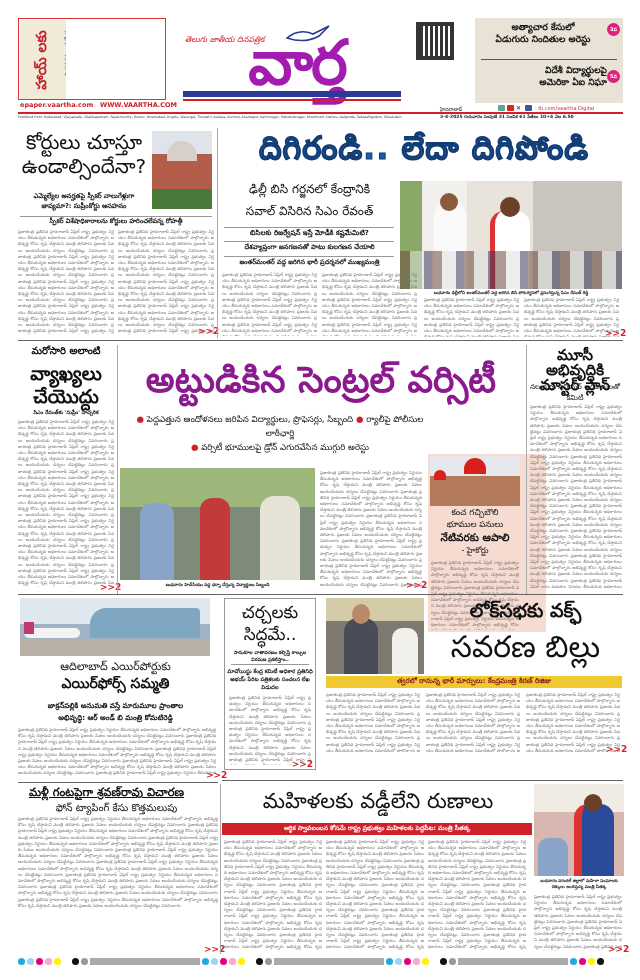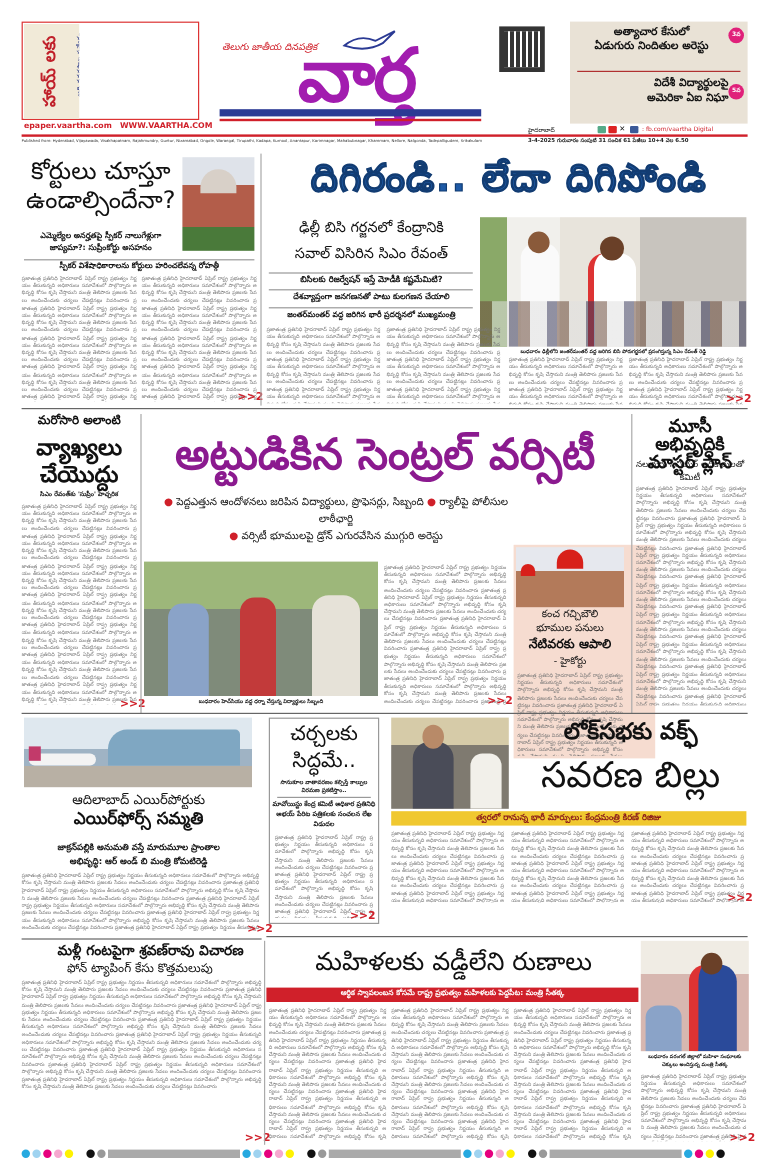--- a/index.html
+++ b/index.html
@@ -189,21 +189,21 @@
   <div class="abs" style="left:326px;top:676px;width:296px;height:12px;background:#f0c830;"></div>
   <div class="hl" style="left:326px;top:678px;width:296px;font-size:7px;color:#8a1a1a;">త్వరలో రానున్న భారీ మార్పులు: కేంద్రమంత్రి కిరణ్ రిజిజు</div>
   <div class="fill-text abs" style="left:326px;top:692px;width:94px;height:60px;">ప్రజాతంత్ర ప్రతినిధి హైదరాబాద్ ఏప్రిల్ రాష్ట్ర ప్రభుత్వం నిర్ణయం తీసుకున్నది అధికారులు సమావేశంలో పాల్గొన్నారు అభివృద్ధి కోసం కృషి చేస్తామని మంత్రి తెలిపారు ప్రజలకు సేవలు అందించేందుకు చర్యలు చేపట్టినట్లు వివరించారు ప్రజాతంత్ర ప్రతినిధి హైదరాబాద్ ఏప్రిల్ రాష్ట్ర ప్రభుత్వం నిర్ణయం తీసుకున్నది అధికారులు సమావేశంలో పాల్గొన్నారు అభివృద్ధి కోసం కృషి చేస్తామని మంత్రి తెలిపారు ప్రజలకు సేవలు అందించేందుకు చర్యలు చేపట్టినట్లు వివరించారు ప్రజాతంత్ర ప్రతినిధి హైదరాబాద్ ఏప్రిల్ రాష్ట్ర ప్రభుత్వం నిర్ణయం తీసుకున్నది అధికారులు సమావేశంలో పాల్గొన్నారు అభివృద్ధి కోసం కృషి చేస్తామని మంత్రి తెలిపారు ప్రజలకు సేవలు అందించేందుకు చర్యలు చేపట్టినట్లు వివరించారు ప్రజాతంత్ర ప్రతినిధి హైదరాబాద్ ఏప్రిల్ రాష్ట్ర ప్రభుత్వం నిర్ణయం తీసుకున్నది అధికారులు సమావేశంలో పాల్గొన్నారు అభివృద్ధి కోసం కృషి చేస్తామని మంత్రి తెలిపారు ప్రజలకు సేవలు అందించేందుకు చర్యలు చేపట్టినట్లు వివరించారు ప్రజాతంత్ర ప్రతినిధి హైదరాబాద్ ఏప్రిల్ రాష్ట్ర ప్రభుత్వం నిర్ణయం తీసుకున్నది అధికారులు సమావేశంలో పాల్గొన్నారు అభివృద్ధి కోసం కృషి చేస్తామని మంత్రి తెలిపారు ప్రజలకు సేవలు అందించేందుకు చర్యలు చేపట్టినట్లు వివరించారు ప్రజాతంత్ర ప్రతినిధి హైదరాబాద్ ఏప్రిల్ రాష్ట్ర ప్రభుత్వం నిర్ణయం తీసుకున్నది అధికారులు సమావేశంలో పాల్గొన్నారు అభివృద్ధి కోసం కృషి చేస్తామని మంత్రి తెలిపారు ప్రజలకు సేవలు అందించేందుకు చర్యలు చేపట్టినట్లు వివరించారు ప్రజాతంత్ర ప్రతినిధి హైదరాబాద్ ఏప్రిల్ రాష్ట్ర ప్రభుత్వం నిర్ణయం తీసుకున్నది అధికారులు సమావేశంలో పాల్గొన్నారు అభివృద్ధి కోసం కృషి చేస్తామని మంత్రి తెలిపారు ప్రజలకు సేవలు అందించేందుకు చర్యలు చేపట్టినట్లు వివరించారు ప్రజాతంత్ర ప్రతినిధి హైదరాబాద్ ఏప్రిల్ రాష్ట్ర ప్రభుత్వం నిర్ణయం తీసుకున్నది అధికారులు సమావేశంలో పాల్గొన్నారు అభివృద్ధి కోసం కృషి చేస్తామని మంత్రి తెలిపారు ప్రజలకు సేవలు అందించేందుకు చర్యలు చేపట్టినట్లు వివరించారు </div>
   <div class="fill-text abs" style="left:426px;top:692px;width:94px;height:60px;">ప్రజాతంత్ర ప్రతినిధి హైదరాబాద్ ఏప్రిల్ రాష్ట్ర ప్రభుత్వం నిర్ణయం తీసుకున్నది అధికారులు సమావేశంలో పాల్గొన్నారు అభివృద్ధి కోసం కృషి చేస్తామని మంత్రి తెలిపారు ప్రజలకు సేవలు అందించేందుకు చర్యలు చేపట్టినట్లు వివరించారు ప్రజాతంత్ర ప్రతినిధి హైదరాబాద్ ఏప్రిల్ రాష్ట్ర ప్రభుత్వం నిర్ణయం తీసుకున్నది అధికారులు సమావేశంలో పాల్గొన్నారు అభివృద్ధి కోసం కృషి చేస్తామని మంత్రి తెలిపారు ప్రజలకు సేవలు అందించేందుకు చర్యలు చేపట్టినట్లు వివరించారు ప్రజాతంత్ర ప్రతినిధి హైదరాబాద్ ఏప్రిల్ రాష్ట్ర ప్రభుత్వం నిర్ణయం తీసుకున్నది అధికారులు సమావేశంలో పాల్గొన్నారు అభివృద్ధి కోసం కృషి చేస్తామని మంత్రి తెలిపారు ప్రజలకు సేవలు అందించేందుకు చర్యలు చేపట్టినట్లు వివరించారు ప్రజాతంత్ర ప్రతినిధి హైదరాబాద్ ఏప్రిల్ రాష్ట్ర ప్రభుత్వం నిర్ణయం తీసుకున్నది అధికారులు సమావేశంలో పాల్గొన్నారు అభివృద్ధి కోసం కృషి చేస్తామని మంత్రి తెలిపారు ప్రజలకు సేవలు అందించేందుకు చర్యలు చేపట్టినట్లు వివరించారు ప్రజాతంత్ర ప్రతినిధి హైదరాబాద్ ఏప్రిల్ రాష్ట్ర ప్రభుత్వం నిర్ణయం తీసుకున్నది అధికారులు సమావేశంలో పాల్గొన్నారు అభివృద్ధి కోసం కృషి చేస్తామని మంత్రి తెలిపారు ప్రజలకు సేవలు అందించేందుకు చర్యలు చేపట్టినట్లు వివరించారు ప్రజాతంత్ర ప్రతినిధి హైదరాబాద్ ఏప్రిల్ రాష్ట్ర ప్రభుత్వం నిర్ణయం తీసుకున్నది అధికారులు సమావేశంలో పాల్గొన్నారు అభివృద్ధి కోసం కృషి చేస్తామని మంత్రి తెలిపారు ప్రజలకు సేవలు అందించేందుకు చర్యలు చేపట్టినట్లు వివరించారు ప్రజాతంత్ర ప్రతినిధి హైదరాబాద్ ఏప్రిల్ రాష్ట్ర ప్రభుత్వం నిర్ణయం తీసుకున్నది అధికారులు సమావేశంలో పాల్గొన్నారు అభివృద్ధి కోసం కృషి చేస్తామని మంత్రి తెలిపారు ప్రజలకు సేవలు అందించేందుకు చర్యలు చేపట్టినట్లు వివరించారు ప్రజాతంత్ర ప్రతినిధి హైదరాబాద్ ఏప్రిల్ రాష్ట్ర ప్రభుత్వం నిర్ణయం తీసుకున్నది అధికారులు సమావేశంలో పాల్గొన్నారు అభివృద్ధి కోసం కృషి చేస్తామని మంత్రి తెలిపారు ప్రజలకు సేవలు అందించేందుకు చర్యలు చేపట్టినట్లు వివరించారు </div>
   <div class="fill-text abs" style="left:526px;top:692px;width:94px;height:60px;">ప్రజాతంత్ర ప్రతినిధి హైదరాబాద్ ఏప్రిల్ రాష్ట్ర ప్రభుత్వం నిర్ణయం తీసుకున్నది అధికారులు సమావేశంలో పాల్గొన్నారు అభివృద్ధి కోసం కృషి చేస్తామని మంత్రి తెలిపారు ప్రజలకు సేవలు అందించేందుకు చర్యలు చేపట్టినట్లు వివరించారు ప్రజాతంత్ర ప్రతినిధి హైదరాబాద్ ఏప్రిల్ రాష్ట్ర ప్రభుత్వం నిర్ణయం తీసుకున్నది అధికారులు సమావేశంలో పాల్గొన్నారు అభివృద్ధి కోసం కృషి చేస్తామని మంత్రి తెలిపారు ప్రజలకు సేవలు అందించేందుకు చర్యలు చేపట్టినట్లు వివరించారు ప్రజాతంత్ర ప్రతినిధి హైదరాబాద్ ఏప్రిల్ రాష్ట్ర ప్రభుత్వం నిర్ణయం తీసుకున్నది అధికారులు సమావేశంలో పాల్గొన్నారు అభివృద్ధి కోసం కృషి చేస్తామని మంత్రి తెలిపారు ప్రజలకు సేవలు అందించేందుకు చర్యలు చేపట్టినట్లు వివరించారు ప్రజాతంత్ర ప్రతినిధి హైదరాబాద్ ఏప్రిల్ రాష్ట్ర ప్రభుత్వం నిర్ణయం తీసుకున్నది అధికారులు సమావేశంలో పాల్గొన్నారు అభివృద్ధి కోసం కృషి చేస్తామని మంత్రి తెలిపారు ప్రజలకు సేవలు అందించేందుకు చర్యలు చేపట్టినట్లు వివరించారు ప్రజాతంత్ర ప్రతినిధి హైదరాబాద్ ఏప్రిల్ రాష్ట్ర ప్రభుత్వం నిర్ణయం తీసుకున్నది అధికారులు సమావేశంలో పాల్గొన్నారు అభివృద్ధి కోసం కృషి చేస్తామని మంత్రి తెలిపారు ప్రజలకు సేవలు అందించేందుకు చర్యలు చేపట్టినట్లు వివరించారు ప్రజాతంత్ర ప్రతినిధి హైదరాబాద్ ఏప్రిల్ రాష్ట్ర ప్రభుత్వం నిర్ణయం తీసుకున్నది అధికారులు సమావేశంలో పాల్గొన్నారు అభివృద్ధి కోసం కృషి చేస్తామని మంత్రి తెలిపారు ప్రజలకు సేవలు అందించేందుకు చర్యలు చేపట్టినట్లు వివరించారు ప్రజాతంత్ర ప్రతినిధి హైదరాబాద్ ఏప్రిల్ రాష్ట్ర ప్రభుత్వం నిర్ణయం తీసుకున్నది అధికారులు సమావేశంలో పాల్గొన్నారు అభివృద్ధి కోసం కృషి చేస్తామని మంత్రి తెలిపారు ప్రజలకు సేవలు అందించేందుకు చర్యలు చేపట్టినట్లు వివరించారు ప్రజాతంత్ర ప్రతినిధి హైదరాబాద్ ఏప్రిల్ రాష్ట్ర ప్రభుత్వం నిర్ణయం తీసుకున్నది అధికారులు సమావేశంలో పాల్గొన్నారు అభివృద్ధి కోసం కృషి చేస్తామని మంత్రి తెలిపారు ప్రజలకు సేవలు అందించేందుకు చర్యలు చేపట్టినట్లు వివరించారు </div>
   <div class="more" style="left:606px;top:744px;right:auto;">&gt;&gt;2</div>
 </div>
 <div class="rule" style="left:222px;top:780px;width:401px;background:#666;"></div>
 
 <div>
-  <div class="hl" style="left:23px;top:786px;width:205px;font-size:11.5px;">మళ్లీ గంటపైగా శ్రవణ్‌రావు విచారణ</div>
+  <div class="hl" style="left:4px;top:786px;width:205px;font-size:11.5px;text-decoration:underline;">మళ్లీ గంటపైగా శ్రవణ్‌రావు విచారణ</div>
   <div class="hl" style="left:14px;top:803px;width:205px;font-size:10px;font-weight:normal;">ఫోన్ ట్యాపింగ్ కేసు కొత్తమలుపు</div>
   <div class="fill-text abs" style="left:18px;top:816px;width:200px;height:136px;">ప్రజాతంత్ర ప్రతినిధి హైదరాబాద్ ఏప్రిల్ రాష్ట్ర ప్రభుత్వం నిర్ణయం తీసుకున్నది అధికారులు సమావేశంలో పాల్గొన్నారు అభివృద్ధి కోసం కృషి చేస్తామని మంత్రి తెలిపారు ప్రజలకు సేవలు అందించేందుకు చర్యలు చేపట్టినట్లు వివరించారు ప్రజాతంత్ర ప్రతినిధి హైదరాబాద్ ఏప్రిల్ రాష్ట్ర ప్రభుత్వం నిర్ణయం తీసుకున్నది అధికారులు సమావేశంలో పాల్గొన్నారు అభివృద్ధి కోసం కృషి చేస్తామని మంత్రి తెలిపారు ప్రజలకు సేవలు అందించేందుకు చర్యలు చేపట్టినట్లు వివరించారు ప్రజాతంత్ర ప్రతినిధి హైదరాబాద్ ఏప్రిల్ రాష్ట్ర ప్రభుత్వం నిర్ణయం తీసుకున్నది అధికారులు సమావేశంలో పాల్గొన్నారు అభివృద్ధి కోసం కృషి చేస్తామని మంత్రి తెలిపారు ప్రజలకు సేవలు అందించేందుకు చర్యలు చేపట్టినట్లు వివరించారు ప్రజాతంత్ర ప్రతినిధి హైదరాబాద్ ఏప్రిల్ రాష్ట్ర ప్రభుత్వం నిర్ణయం తీసుకున్నది అధికారులు సమావేశంలో పాల్గొన్నారు అభివృద్ధి కోసం కృషి చేస్తామని మంత్రి తెలిపారు ప్రజలకు సేవలు అందించేందుకు చర్యలు చేపట్టినట్లు వివరించారు ప్రజాతంత్ర ప్రతినిధి హైదరాబాద్ ఏప్రిల్ రాష్ట్ర ప్రభుత్వం నిర్ణయం తీసుకున్నది అధికారులు సమావేశంలో పాల్గొన్నారు అభివృద్ధి కోసం కృషి చేస్తామని మంత్రి తెలిపారు ప్రజలకు సేవలు అందించేందుకు చర్యలు చేపట్టినట్లు వివరించారు ప్రజాతంత్ర ప్రతినిధి హైదరాబాద్ ఏప్రిల్ రాష్ట్ర ప్రభుత్వం నిర్ణయం తీసుకున్నది అధికారులు సమావేశంలో పాల్గొన్నారు అభివృద్ధి కోసం కృషి చేస్తామని మంత్రి తెలిపారు ప్రజలకు సేవలు అందించేందుకు చర్యలు చేపట్టినట్లు వివరించారు ప్రజాతంత్ర ప్రతినిధి హైదరాబాద్ ఏప్రిల్ రాష్ట్ర ప్రభుత్వం నిర్ణయం తీసుకున్నది అధికారులు సమావేశంలో పాల్గొన్నారు అభివృద్ధి కోసం కృషి చేస్తామని మంత్రి తెలిపారు ప్రజలకు సేవలు అందించేందుకు చర్యలు చేపట్టినట్లు వివరించారు ప్రజాతంత్ర ప్రతినిధి హైదరాబాద్ ఏప్రిల్ రాష్ట్ర ప్రభుత్వం నిర్ణయం తీసుకున్నది అధికారులు సమావేశంలో పాల్గొన్నారు అభివృద్ధి కోసం కృషి చేస్తామని మంత్రి తెలిపారు ప్రజలకు సేవలు అందించేందుకు చర్యలు చేపట్టినట్లు వివరించారు </div>
   <div class="more" style="left:204px;top:944px;right:auto;">&gt;&gt;2</div>
 </div>
 <div class="vrule" style="left:220px;top:784px;height:170px;"></div>
 
 <div>
   <div class="hl" style="left:222px;top:784px;width:312px;font-size:21px;line-height:34px;font-weight:normal;">మహిళలకు వడ్డీలేని రుణాలు</div>
   <div class="abs" style="left:222px;top:823px;width:310px;height:12px;background:#d0202a;"></div>
   <div class="hl" style="left:222px;top:825px;width:310px;font-size:6.2px;color:#fff;">ఆర్థిక స్వావలంబన కోసమే రాష్ట్ర ప్రభుత్వం మహిళలకు పెద్దపీట: మంత్రి సీతక్క</div>

